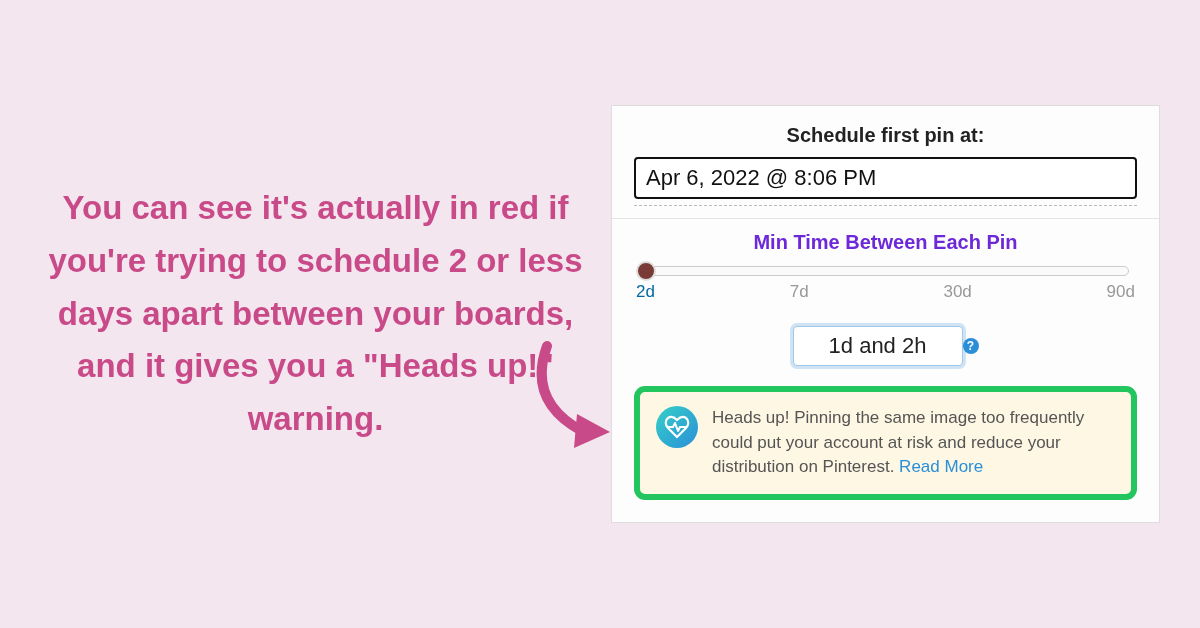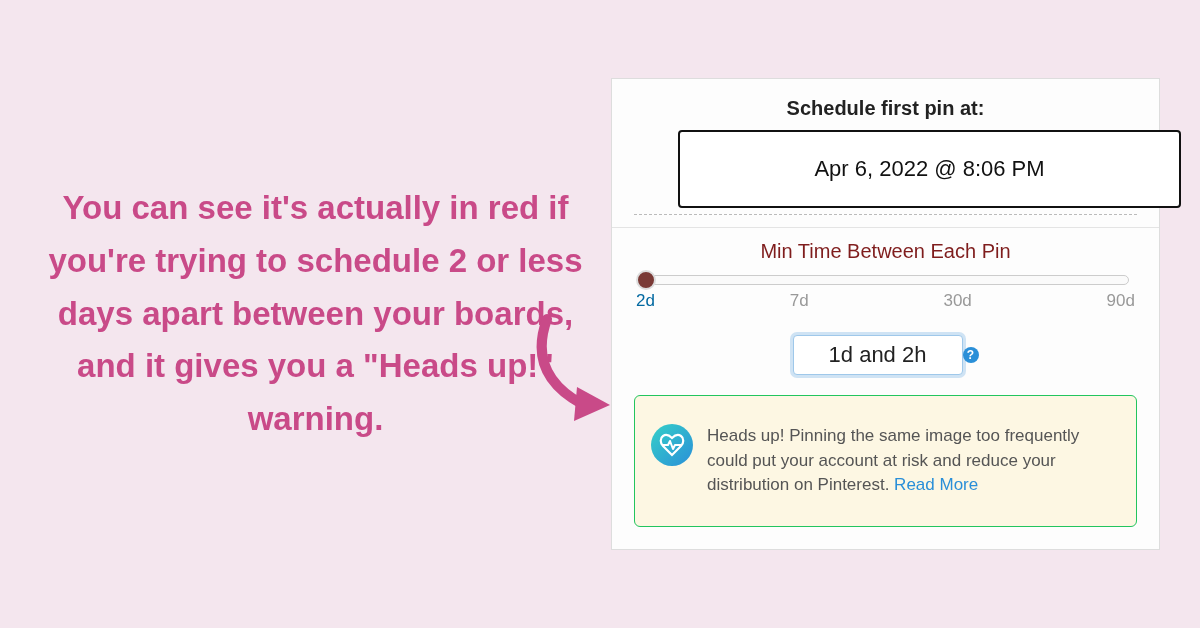--- a/index.html
+++ b/index.html
@@ -36,38 +36,37 @@
       text-align: center;
       margin-bottom: 10px;
     }
     .date-field {
       width: 100%;
       border: 2px solid #111;
       border-radius: 4px;
       font-size: 22px;
       font-weight: 400;
       color: #111;
-      text-align: center;
-      padding: 24px 10px;
+      text-align: left;
+      padding: 6px 10px;
       background: #fff;
-      margin-left: 44px;
     }
     .dashed-line {
       margin-top: 6px;
       border-top: 1px dashed #bbb;
       margin-bottom: 12px;
     }
     .divider {
       border-top: 1px solid #e4e4e4;
       margin: 0 -22px 12px -22px;
     }
     .min-label {
       font-size: 20px;
-      font-weight: 400;
-      color: #7f1d1d;
+      font-weight: 700;
+      color: #6d28d9;
       text-align: center;
       margin-bottom: 12px;
     }
     .slider-wrap {
       position: relative;
       padding: 0 8px;
       margin-bottom: 6px;
     }
     .track {
       height: 10px;
@@ -118,23 +117,23 @@
       background: #2a8fd8;
       color: #fff;
       font-size: 12px;
       font-weight: 700;
       display: flex;
       align-items: center;
       justify-content: center;
     }
     .alert-box {
       background: #fdf7e3;
-      border: 1px solid #22c55e;
-      border-radius: 6px;
-      padding: 28px 16px;
+      border: 6px solid #22c55e;
+      border-radius: 11px;
+      padding: 14px 16px;
       display: flex;
       gap: 14px;
     }
     .heart-icon {
       width: 42px;
       height: 42px;
       flex-shrink: 0;
     }
     .alert-text {
       font-size: 17px;

